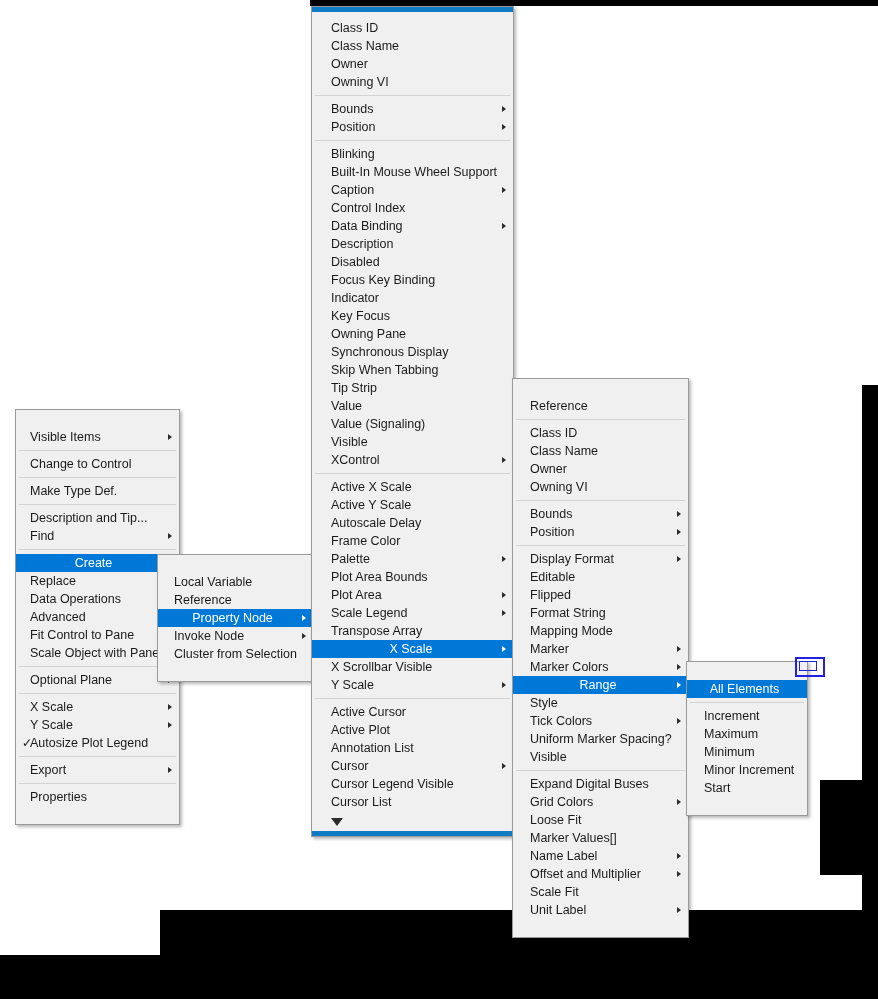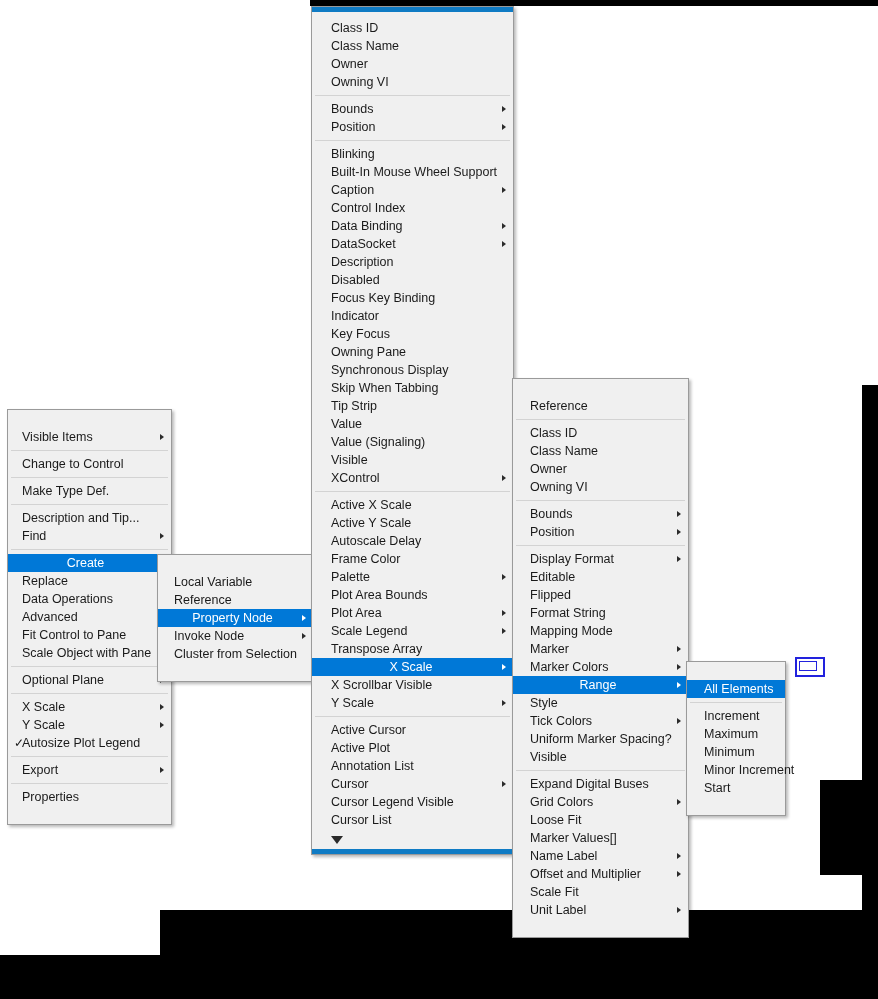--- a/index.html
+++ b/index.html
@@ -68,21 +68,21 @@
   .check {
     position: absolute;
     left: 6px;
     top: 0;
     line-height: 18px;
     font-size: 12px;
   }
 
   
   #menu-context {
-    left: 7px;
+    left: 15px;
     top: 409px;
     width: 165px;
   }
   #menu-context .menu-item { padding-left: 14px; }
 
   
   #menu-create {
     left: 157px;
     top: 537px;
     width: 157px;
@@ -121,21 +121,21 @@
     left: 512px;
     top: 378px;
     width: 177px;
   }
   #menu-xscale .menu-item { padding-left: 17px; }
 
   
   #menu-range {
     left: 686px;
     top: 661px;
-    width: 100px;
+    width: 122px;
   }
   #menu-range .menu-item { padding-left: 17px; }
 
   
   #focus-rect {
     position: absolute;
     left: 795px; top: 657px;
     width: 26px; height: 16px;
     border: 2px solid #2222dd;
     background: transparent;
@@ -210,21 +210,20 @@
       <div class="menu-item"><span>Owning VI</span></div>
       <div class="sep"></div>
       <div class="menu-item"><span>Bounds</span><span class="arrow"></span></div>
       <div class="menu-item"><span>Position</span><span class="arrow"></span></div>
       <div class="sep"></div>
       <div class="menu-item"><span>Blinking</span></div>
       <div class="menu-item"><span>Built-In Mouse Wheel Support</span></div>
       <div class="menu-item"><span>Caption</span><span class="arrow"></span></div>
       <div class="menu-item"><span>Control Index</span></div>
       <div class="menu-item"><span>Data Binding</span><span class="arrow"></span></div>
-      <div class="menu-item"><span>DataSocket</span><span class="arrow"></span></div>
       <div class="menu-item"><span>Description</span></div>
       <div class="menu-item"><span>Disabled</span></div>
       <div class="menu-item"><span>Focus Key Binding</span></div>
       <div class="menu-item"><span>Indicator</span></div>
       <div class="menu-item"><span>Key Focus</span></div>
       <div class="menu-item"><span>Owning Pane</span></div>
       <div class="menu-item"><span>Synchronous Display</span></div>
       <div class="menu-item"><span>Skip When Tabbing</span></div>
       <div class="menu-item"><span>Tip Strip</span></div>
       <div class="menu-item"><span>Value</span></div>

